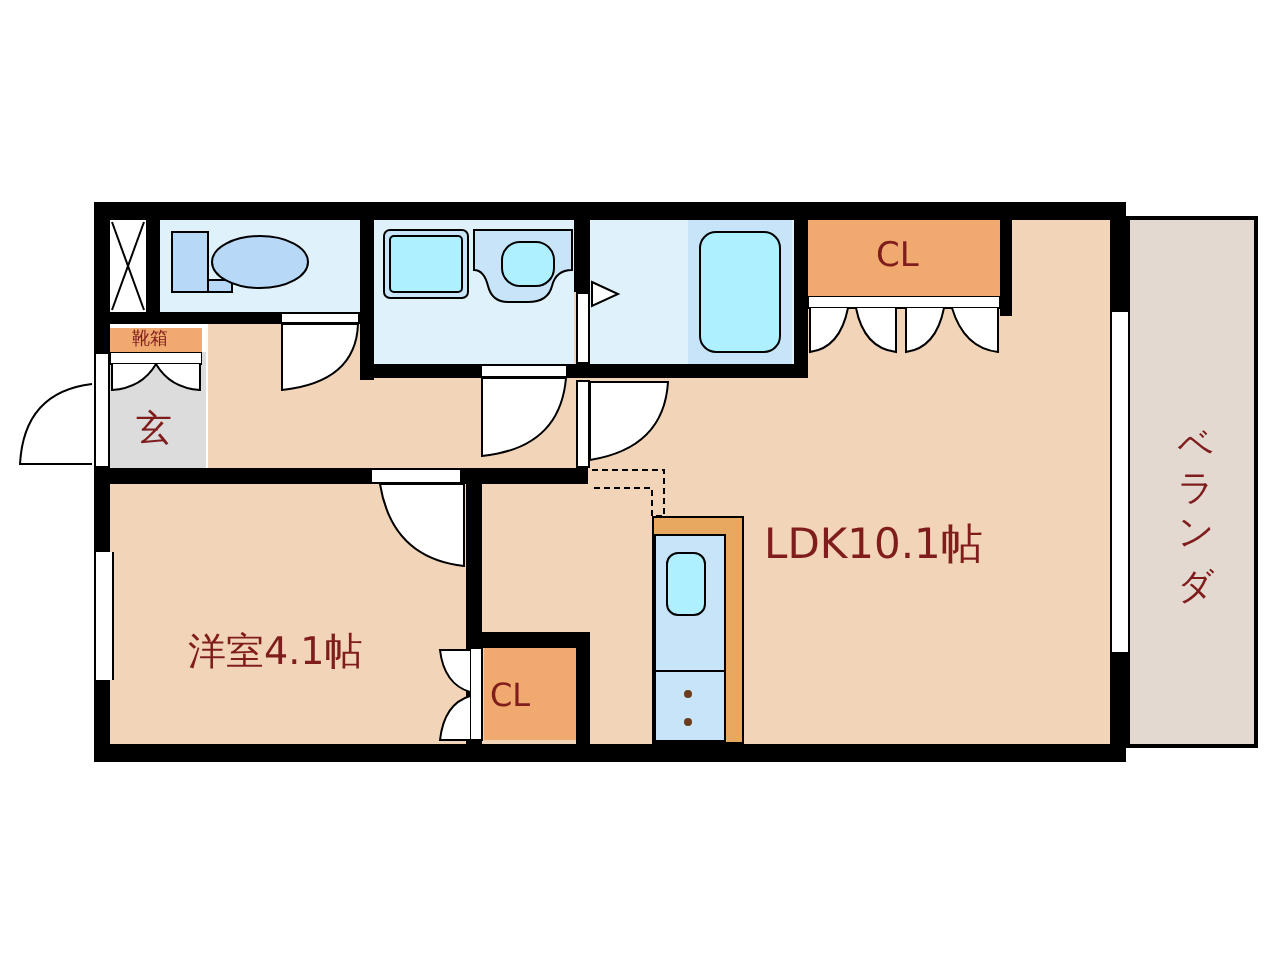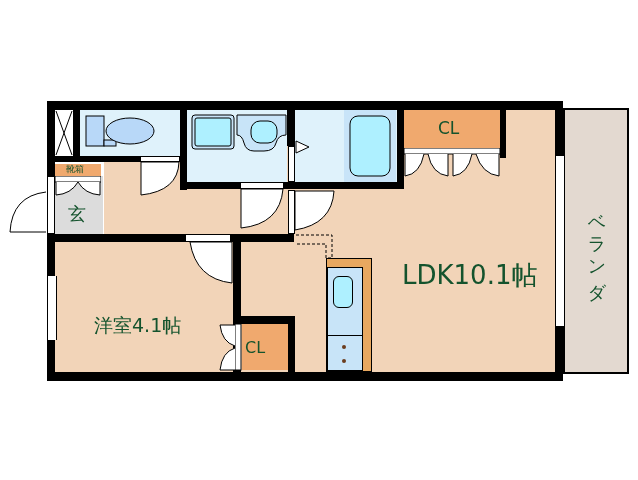--- a/index.html
+++ b/index.html
@@ -4,21 +4,21 @@
 <style>
   html,body{margin:0;padding:0;background:#ffffff;}
   body{width:638px;height:480px;position:relative;overflow:hidden;font-family:"DejaVu Sans","Liberation Sans",sans-serif;}
   .abs{position:absolute;box-sizing:border-box;}
   .wall{position:absolute;background:#000;}
   .floor{background:#f2d4b8;}
   .wet{background:#dff2fb;}
   .entry{background:#dcdcdc;}
   .closet{background:#f0a96e;}
   .veranda{background:#e3d9d0;border:2px solid #000;}
-  .label{position:absolute;color:#14532d;white-space:nowrap;}
+  .label{position:absolute;color:#7f1d1d;white-space:nowrap;}
   .door{position:absolute;box-sizing:border-box;background:#fff;border:1px solid #000;}
   .winline{position:absolute;background:#fff;border-left:1px solid #000;border-right:1px solid #000;}
 </style>
 </head>
 <body>
 
 <div class="abs floor" style="left:237px;top:110px;width:320px;height:262px;"></div>
 <div class="abs floor" style="left:104px;top:162px;width:190px;height:74px;"></div>
 <div class="abs floor" style="left:55px;top:242px;width:182px;height:130px;"></div>
 
@@ -136,15 +136,15 @@
 
 <svg class="abs" style="left:216px;top:324px;" width="26" height="48">
   <rect x="19" y="0" width="6" height="46" fill="#fff" stroke="#000"></rect>
   <path d="M19 1 H4 Q6 18 19 22" fill="#fff" stroke="#000"></path>
   <path d="M19 46 H4 Q6 28 19 24" fill="#fff" stroke="#000"></path>
 </svg>
 
 <div class="winline" style="left:47px;top:276px;width:8px;height:64px;"></div>
 <div class="winline" style="left:555px;top:156px;width:8px;height:170px;"></div>
 
-<span class="label" style="left:402px;top:258px;font-size:26px;">LDK10.1帖</span>
+<span class="label" style="left:382px;top:258px;font-size:21px;">LDK10.1帖</span>
 <span class="label" style="left:94px;top:298px;font-size:19px;margin-top:15px;">洋室4.1帖</span>
 <span class="label" style="left:68px;top:202px;font-size:18px;">玄</span>
 
 </body></html>

